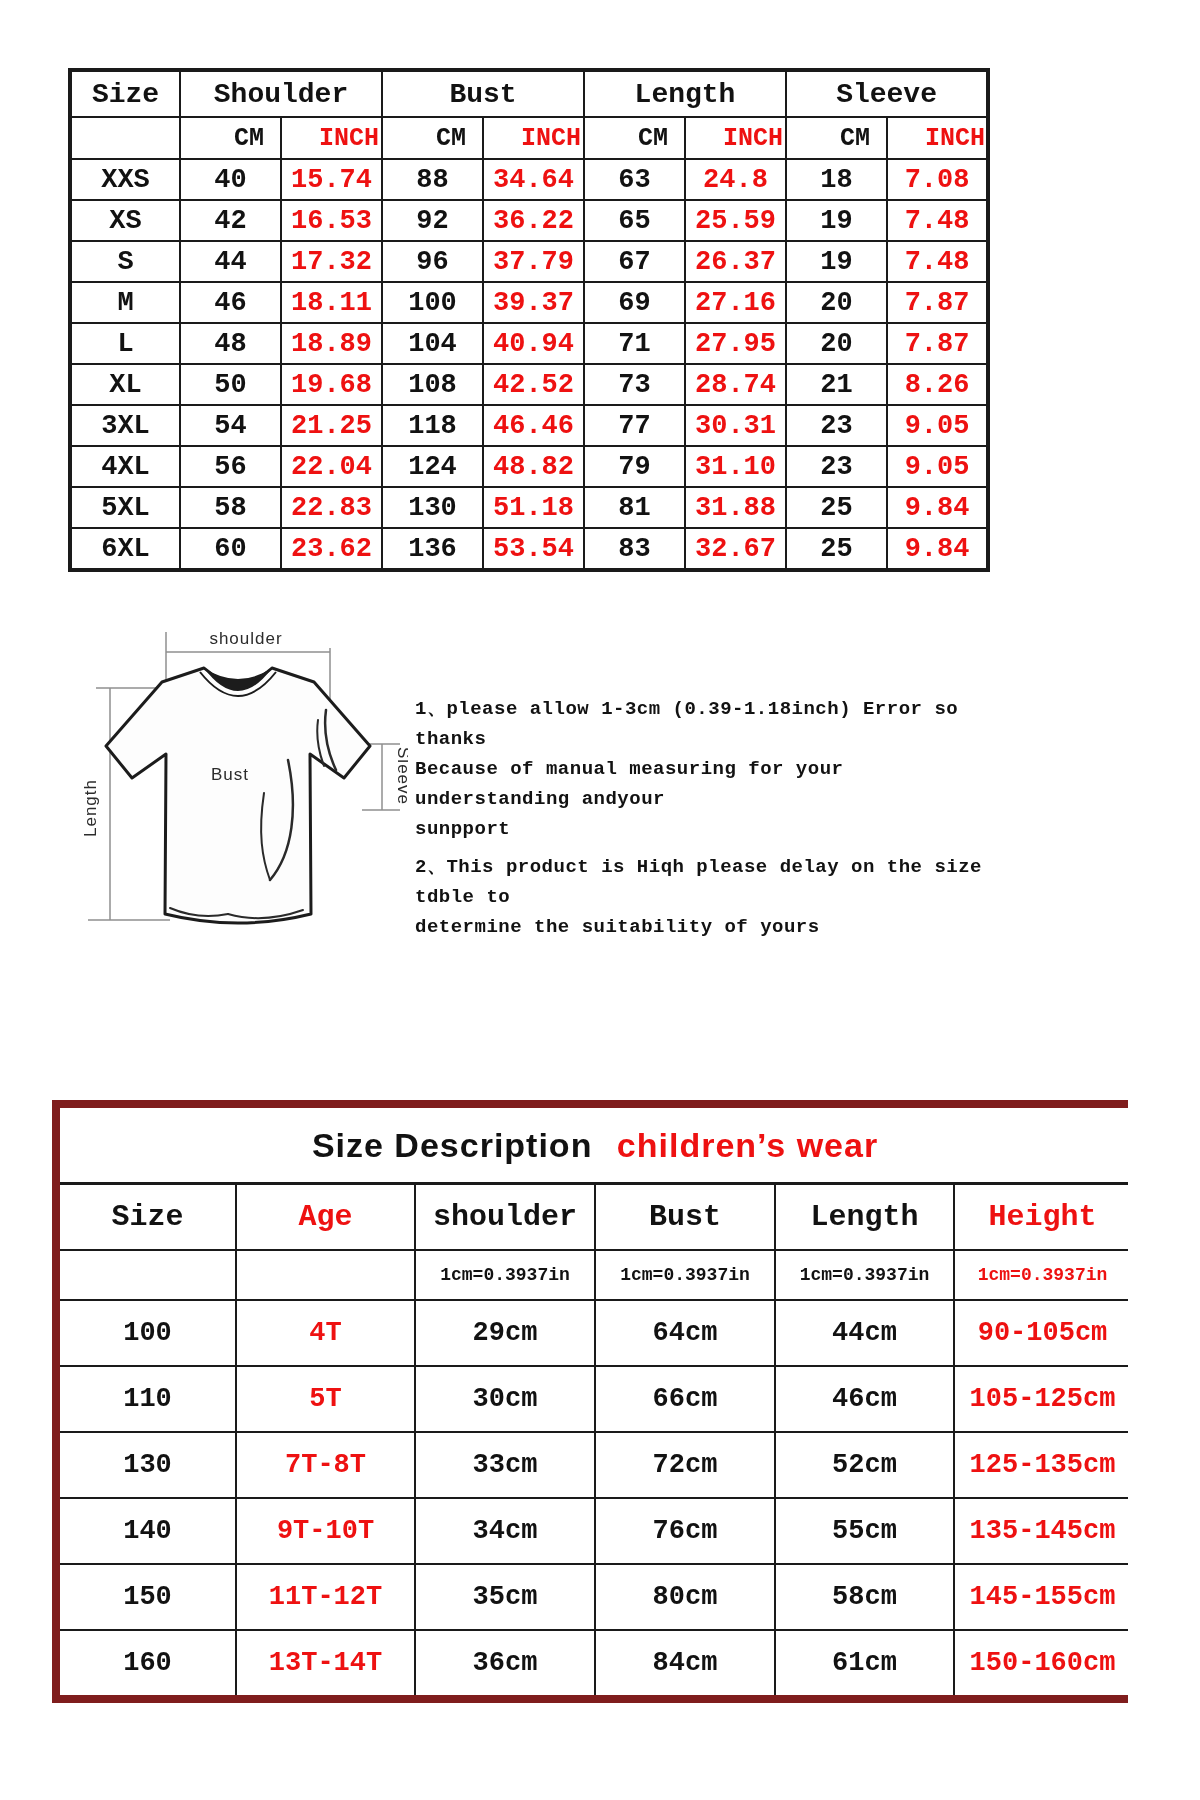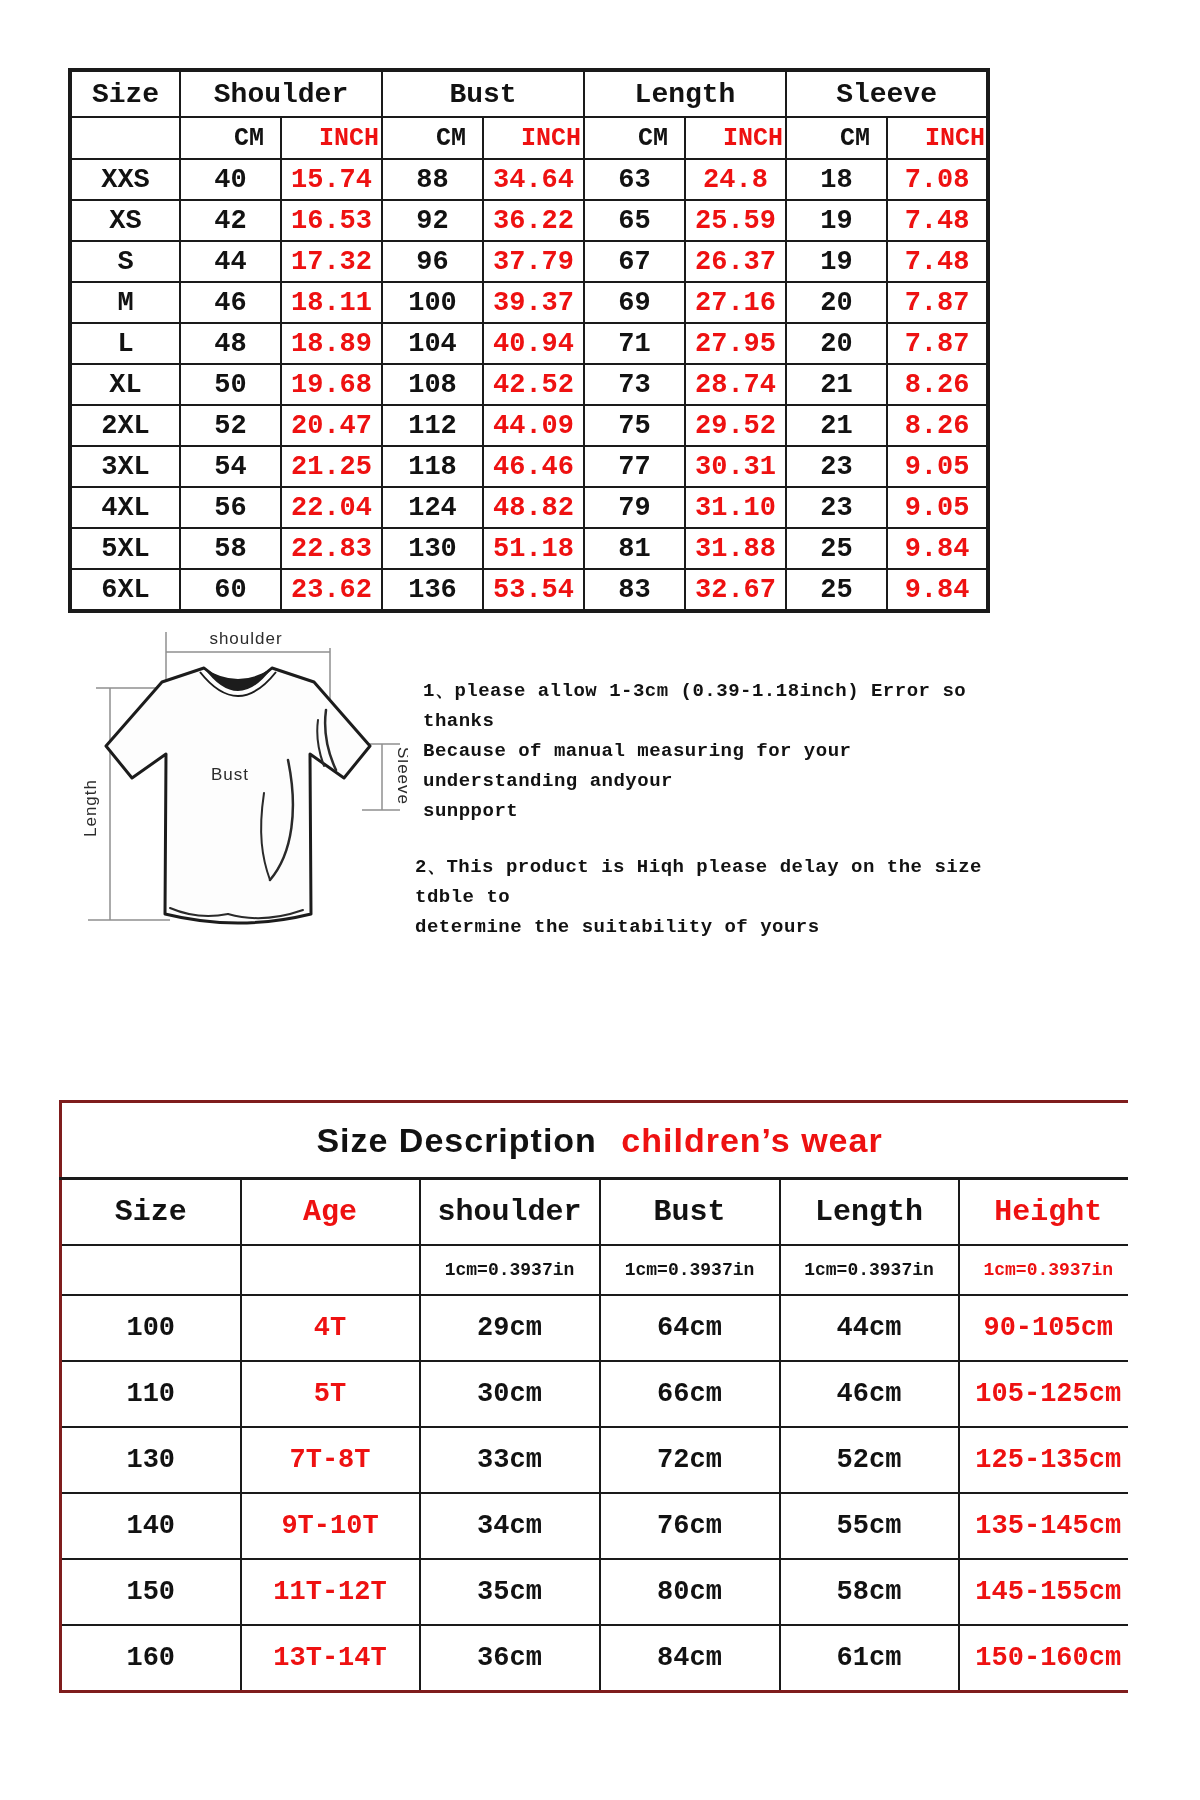--- a/index.html
+++ b/index.html
@@ -17,25 +17,25 @@
   .adult thead tr.unit-row td{height:40px;font-size:25px;padding-left:37px;}
   .adult tbody td{height:39px;font-size:27px;}
 
   
   .diagram{position:absolute;left:78px;top:618px;width:330px;height:335px;}
   .diagram text{font-family:"Liberation Sans",sans-serif;font-size:17px;fill:#2c2c2c;letter-spacing:1px;}
 
   
   .note{position:absolute;left:415px;width:585px;font-size:19px;line-height:30px;
         font-weight:bold;color:#121212;letter-spacing:0.5px;}
-  .note-1{top:676px;margin-left:8px;}
+  .note-1{top:694px;}
   .note-2{top:852px;}
 
   
-  .children{position:absolute;left:59px;top:1100px;width:1078px;border:3px solid #7f1d1d;}
+  .children{position:absolute;left:52px;top:1100px;width:1078px;border:8px solid #7f1d1d;}
   .children thead tr.title-row th{height:74px;font-size:34px;
         font-family:"Liberation Sans","DejaVu Sans",sans-serif;border-bottom:3px solid #1a1a1a;letter-spacing:1px;}
   .children thead tr.head-row th{height:64px;font-size:30px;}
   .children thead tr.unit-row td{height:48px;font-size:18px;}
   .children tbody td{height:64px;font-size:27px;}
 </style>
 </head>
 <body>
 
 <div class="page">
@@ -129,31 +129,20 @@
           <td class="red">7.87</td>
         </tr>
         <tr>
           <td>XL</td>
           <td>50</td>
           <td class="red">19.68</td>
           <td>108</td>
           <td class="red">42.52</td>
           <td>73</td>
           <td class="red">28.74</td>
-          <td>21</td>
-          <td class="red">8.26</td>
-        </tr>
-        <tr>
-          <td>2XL</td>
-          <td>52</td>
-          <td class="red">20.47</td>
-          <td>112</td>
-          <td class="red">44.09</td>
-          <td>75</td>
-          <td class="red">29.52</td>
           <td>21</td>
           <td class="red">8.26</td>
         </tr>
         <tr>
           <td>3XL</td>
           <td>54</td>
           <td class="red">21.25</td>
           <td>118</td>
           <td class="red">46.46</td>
           <td>77</td>

